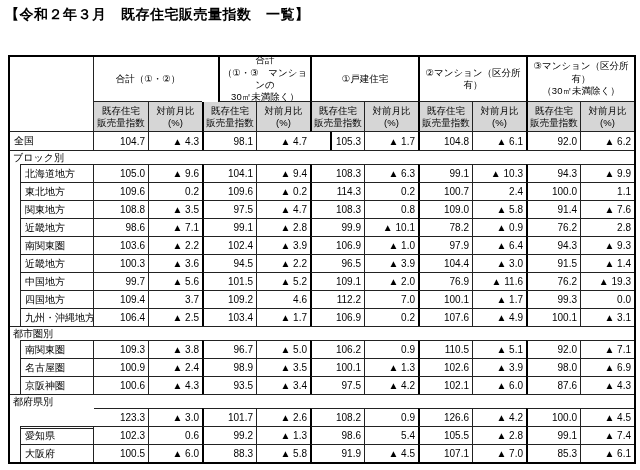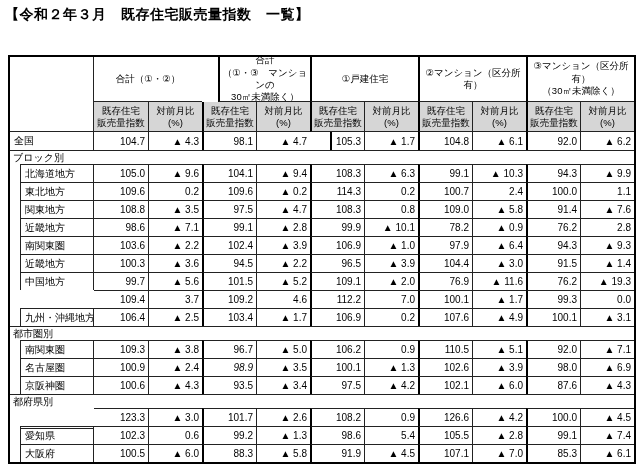--- a/index.html
+++ b/index.html
@@ -137,20 +137,21 @@
       <div class="cell val bt1" style="grid-area: 11 / 3;">99.7</div>
       <div class="cell val bt1 bl1" style="grid-area: 11 / 4;">▲ 5.6</div>
       <div class="cell val bt1 bl2" style="grid-area: 11 / 5;">101.5</div>
       <div class="cell val bt1 bl1" style="grid-area: 11 / 6;">▲ 5.2</div>
       <div class="cell val bt1 bl2" style="grid-area: 11 / 7;">109.1</div>
       <div class="cell val bt1 bl1" style="grid-area: 11 / 8;">▲ 2.0</div>
       <div class="cell val bt1 bl2" style="grid-area: 11 / 9;">76.9</div>
       <div class="cell val bt1 bl1" style="grid-area: 11 / 10;">▲ 11.6</div>
       <div class="cell val bt1 bl2" style="grid-area: 11 / 11;">76.2</div>
       <div class="cell val bt1 bl1" style="grid-area: 11 / 12;">▲ 19.3</div>
+      <div class="cell lbl br1 bt1 bl1" style="grid-area: 12 / 2;">四国地方</div>
       <div class="cell val bt1" style="grid-area: 12 / 3;">109.4</div>
       <div class="cell val bt1 bl1" style="grid-area: 12 / 4;">3.7</div>
       <div class="cell val bt1 bl2" style="grid-area: 12 / 5;">109.2</div>
       <div class="cell val bt1 bl1" style="grid-area: 12 / 6;">4.6</div>
       <div class="cell val bt1 bl2" style="grid-area: 12 / 7;">112.2</div>
       <div class="cell val bt1 bl1" style="grid-area: 12 / 8;">7.0</div>
       <div class="cell val bt1 bl2" style="grid-area: 12 / 9;">100.1</div>
       <div class="cell val bt1 bl1" style="grid-area: 12 / 10;">▲ 1.7</div>
       <div class="cell val bt1 bl2" style="grid-area: 12 / 11;">99.3</div>
       <div class="cell val bt1 bl1" style="grid-area: 12 / 12;">0.0</div>
@@ -173,21 +174,21 @@
       <div class="cell val bt1 bl1" style="grid-area: 15 / 6;">▲ 5.0</div>
       <div class="cell val bt1 bl2" style="grid-area: 15 / 7;">106.2</div>
       <div class="cell val bt1 bl1" style="grid-area: 15 / 8;">0.9</div>
       <div class="cell val bt1 bl2" style="grid-area: 15 / 9;">110.5</div>
       <div class="cell val bt1 bl1" style="grid-area: 15 / 10;">▲ 5.1</div>
       <div class="cell val bt1 bl2" style="grid-area: 15 / 11;">92.0</div>
       <div class="cell val bt1 bl1" style="grid-area: 15 / 12;">▲ 7.1</div>
       <div class="cell lbl br1 bt1 bl1" style="grid-area: 16 / 2;">名古屋圏</div>
       <div class="cell val bt1" style="grid-area: 16 / 3;">100.9</div>
       <div class="cell val bt1 bl1" style="grid-area: 16 / 4;">▲ 2.4</div>
-      <div class="cell val bt1 bl2" style="grid-area: 16 / 5; font-style: italic;">98.9</div>
+      <div class="cell val bt1 bl2" style="grid-area: 16 / 5;">98.9</div>
       <div class="cell val bt1 bl1" style="grid-area: 16 / 6;">▲ 3.5</div>
       <div class="cell val bt1 bl2" style="grid-area: 16 / 7;">100.1</div>
       <div class="cell val bt1 bl1" style="grid-area: 16 / 8;">▲ 1.3</div>
       <div class="cell val bt1 bl2" style="grid-area: 16 / 9;">102.6</div>
       <div class="cell val bt1 bl1" style="grid-area: 16 / 10;">▲ 3.9</div>
       <div class="cell val bt1 bl2" style="grid-area: 16 / 11;">98.0</div>
       <div class="cell val bt1 bl1" style="grid-area: 16 / 12;">▲ 6.9</div>
       <div class="cell lbl br1 bt1 bl1" style="grid-area: 17 / 2;">京阪神圏</div>
       <div class="cell val bt1" style="grid-area: 17 / 3;">100.6</div>
       <div class="cell val bt1 bl1" style="grid-area: 17 / 4;">▲ 4.3</div>

